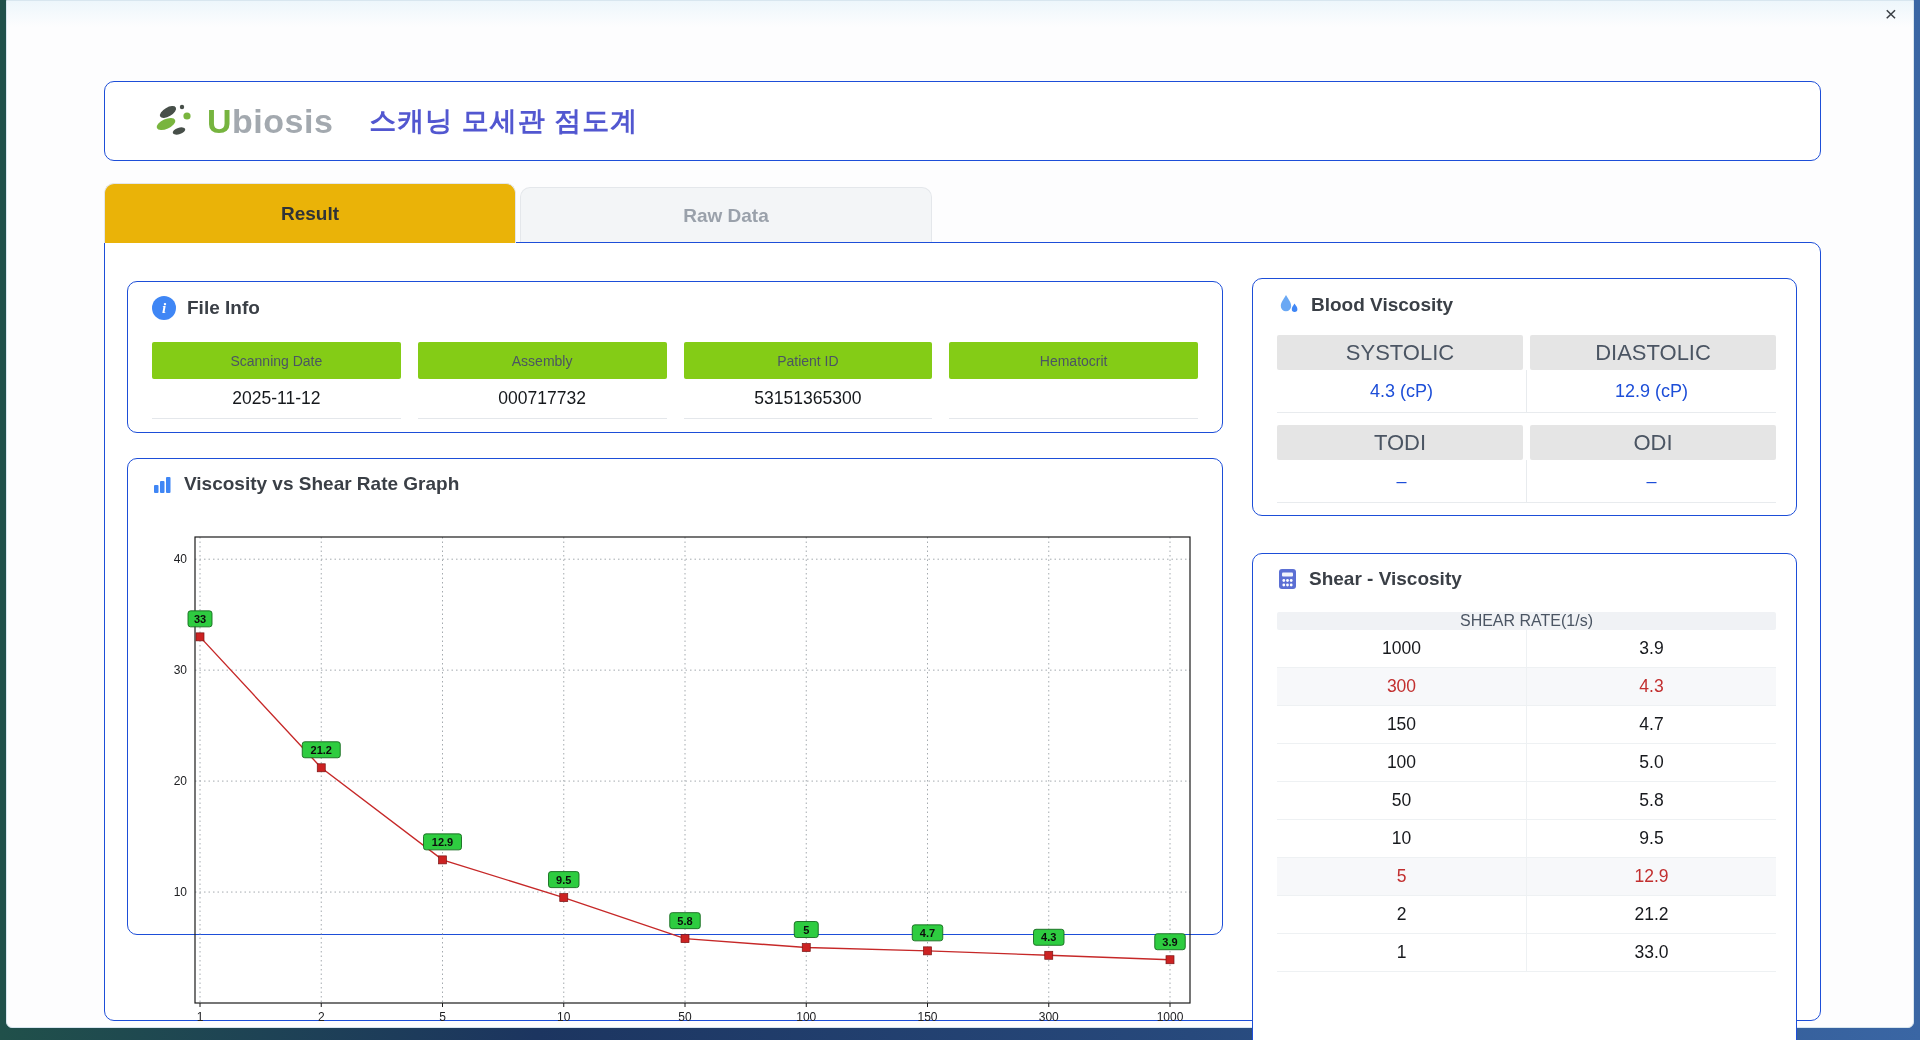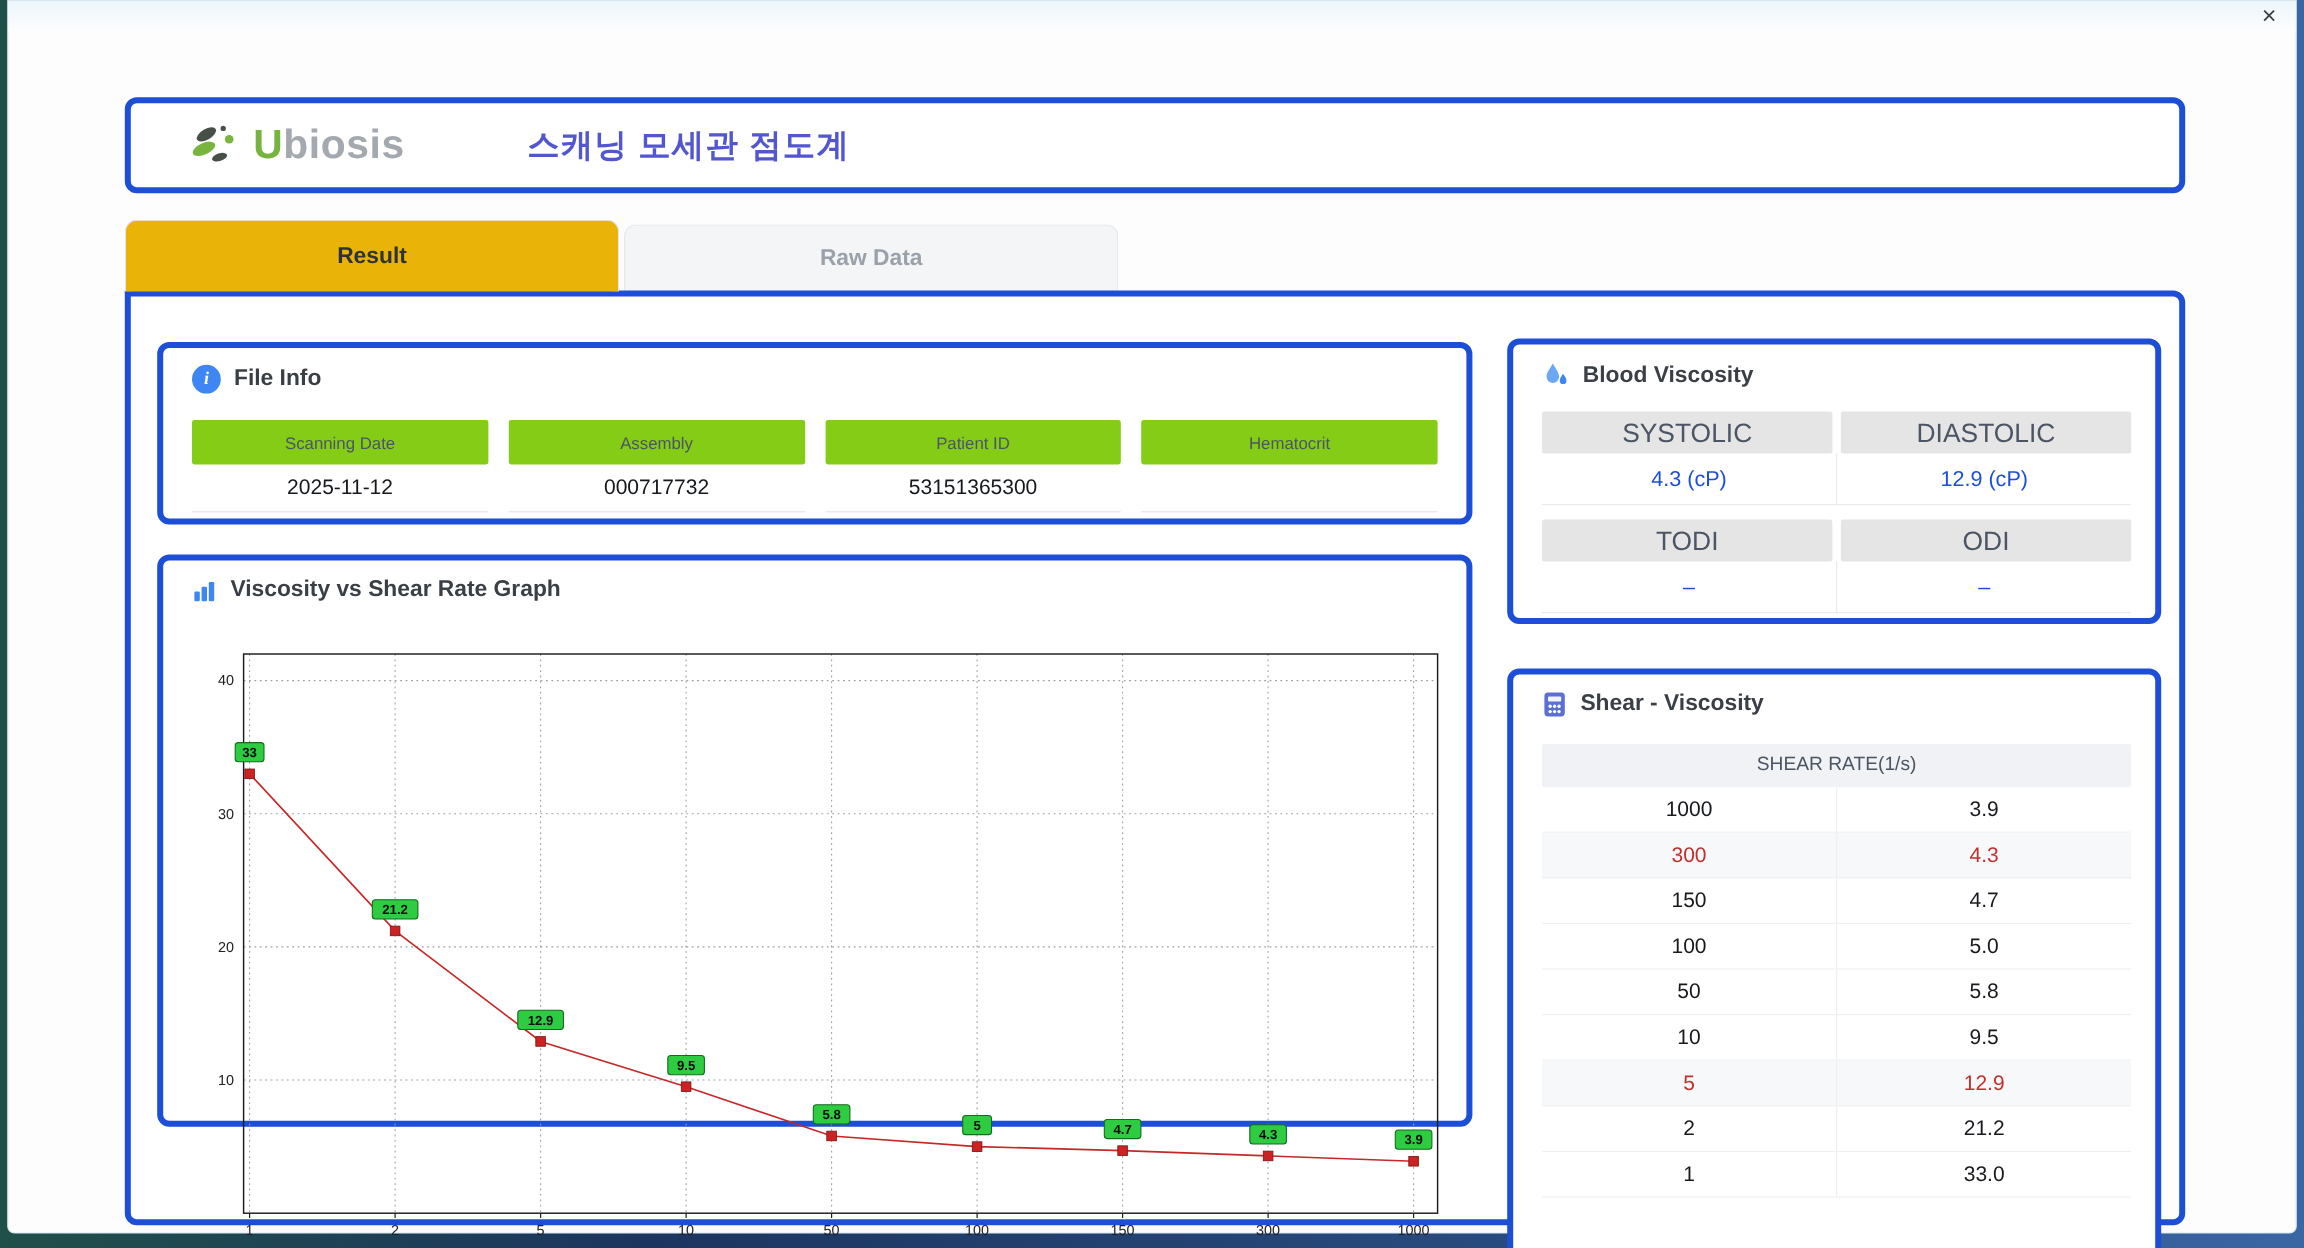--- a/index.html
+++ b/index.html
@@ -5,28 +5,28 @@
   * { margin:0; padding:0; box-sizing:border-box; }
   html,body { width:1920px; height:1040px; overflow:hidden; font-family:"Liberation Sans",sans-serif; }
   .screen { position:relative; width:1920px; height:1040px;
             background:linear-gradient(90deg,#20504a 0%,#1c3560 28%,#27497c 62%,#3a66a4 100%); }
   .window { position:absolute; left:6px; top:0; right:6px; bottom:12px;
             background:#fdfdfe; border:1px solid #d8e6ef; border-radius:0 0 6px 6px; }
   .titlebar { position:absolute; left:0; top:0; right:0; height:26px;
               background:linear-gradient(#edf6fb,#fdfdfe); }
   .close-btn { position:absolute; right:10px; top:1px; width:24px; height:24px; text-align:center;
                line-height:24px; font-size:21px; color:#3a3f45; cursor:pointer; }
-  .card { position:absolute; background:#fff; border:5px solid #1d4ed8; border-radius:10px;gap:30px; }
+  .card { position:absolute; background:#fff; border:1px solid #1d4ed8; border-radius:10px; }
 
   .header-card { left:97px; top:80px; width:1717px; height:80px; display:flex; align-items:center; }
   .logo { display:flex; align-items:center; gap:8px; margin-left:48px; }
   .logo-text { font-size:34px; font-weight:600; letter-spacing:.5px; }
   .logo-u { color:#76b43f; }
   .logo-rest { color:#a3a9af; }
-  .app-title { margin-left:72px; font-size:27px; font-weight:700; color:#5257d0; letter-spacing:1px; }
+  .app-title { margin-left:36px; font-size:27px; font-weight:700; color:#5257d0; letter-spacing:1px; }
 
   .tab { position:absolute; display:flex; align-items:center; justify-content:center;
          font-size:19px; font-weight:700; cursor:pointer; }
   .tab-active { left:97px; top:182px; width:412px; height:60px; background:#eab308;
                 border:1px solid #e4e7eb; border-bottom:none; border-radius:10px 10px 0 0;
                 z-index:3; color:#2f3338; }
   .tab-inactive { left:513px; top:186px; width:412px; height:56px; background:#f3f5f7;
                   border:1px solid #e4e7eb; border-bottom:none; border-radius:10px 10px 0 0;
                   z-index:1; color:#9aa1ab; }
   .content-card { left:97px; top:241px; width:1717px; height:779px; z-index:2; border-top-left-radius:0; }
@@ -53,21 +53,21 @@
   .bv-row { display:flex; }
   .bv-head { gap:7px; }
   .bv-head .bv-cell { background:#e5e5e5; height:35px; font-size:22px; color:#4b5563; border-radius:2px; }
   .bv-val .bv-cell { height:43px; font-size:18px; color:#1d4ed8; border-bottom:1px solid #e8ebee; }
   .bv-val .bv-cell:first-child { border-right:1px solid #e8ebee; }
   .bv-sec2 { margin-top:12px; }
   .bv-cell { flex:1; display:flex; align-items:center; justify-content:center; }
 
   .shear-card { left:1147px; top:310px; width:545px; height:573px; }
   .sv-table { position:absolute; left:24px; top:58px; right:20px; }
-  .sv-head { display:flex; gap:7px; }
+  .sv-head { display:flex; gap:7px;flex-direction:column; }
   .sv-head .sv-cell { background:#f0f2f5; height:36px; font-size:16px; color:#4b5563; border-radius:2px; border-right:none; }
   .sv-row { display:flex; height:38px; border-bottom:1px solid #eef1f3; }
   .sv-row.hl { background:#f7f8fa; }
   .sv-row.hl .sv-cell { color:#c22f2f; }
   .sv-cell { flex:1; display:flex; align-items:center; justify-content:center; font-size:17.5px; color:#17191d; }
   .sv-row .sv-cell:first-child { border-right:1px solid #eef1f3; }
 </style>
 </head>
 <body>
 

